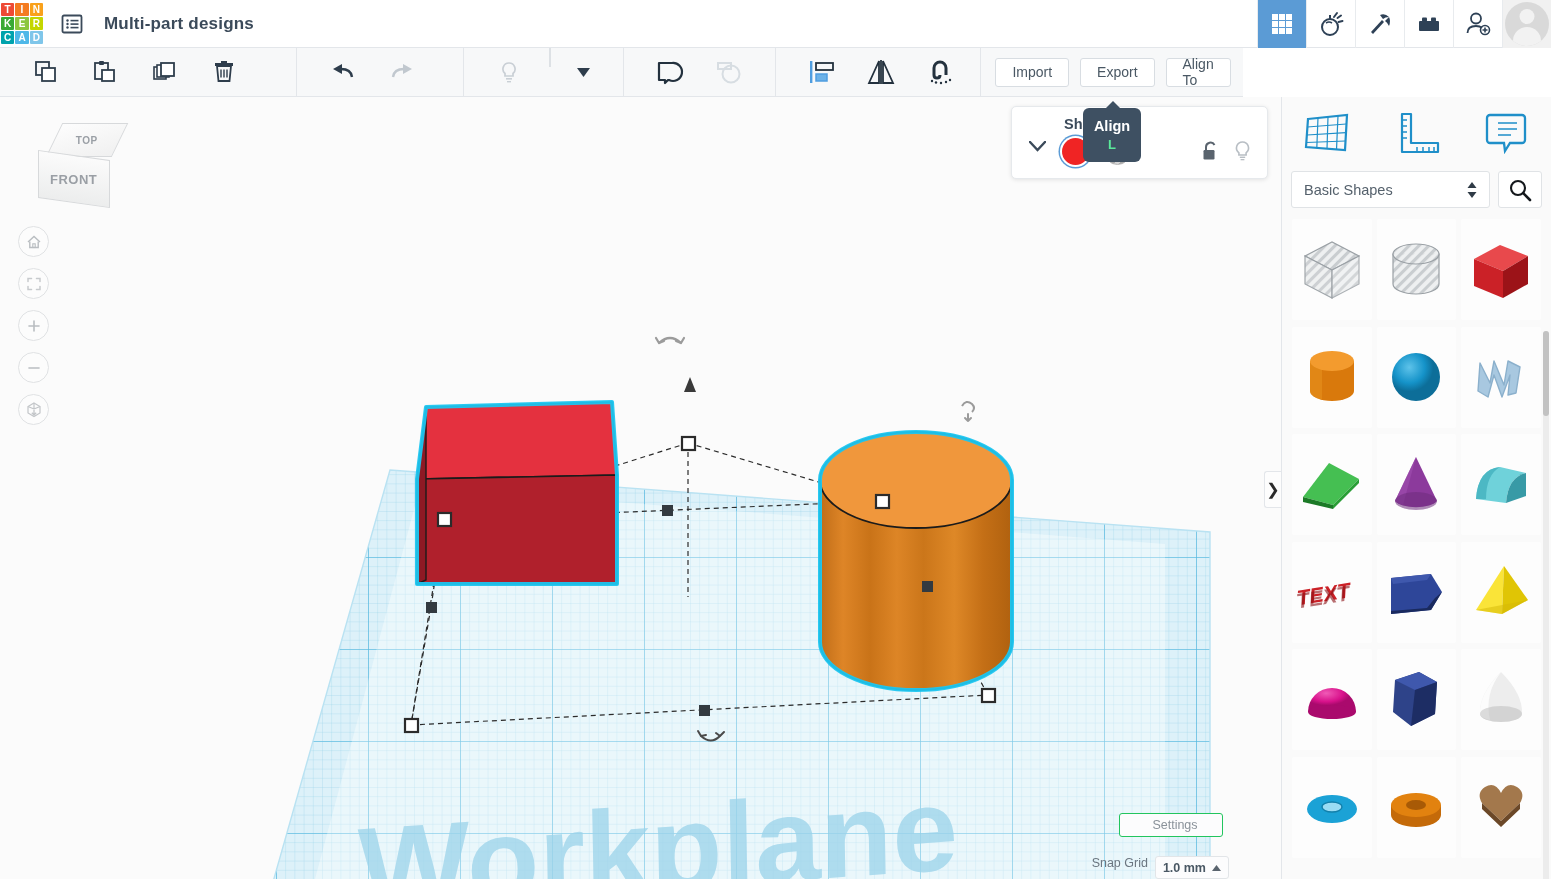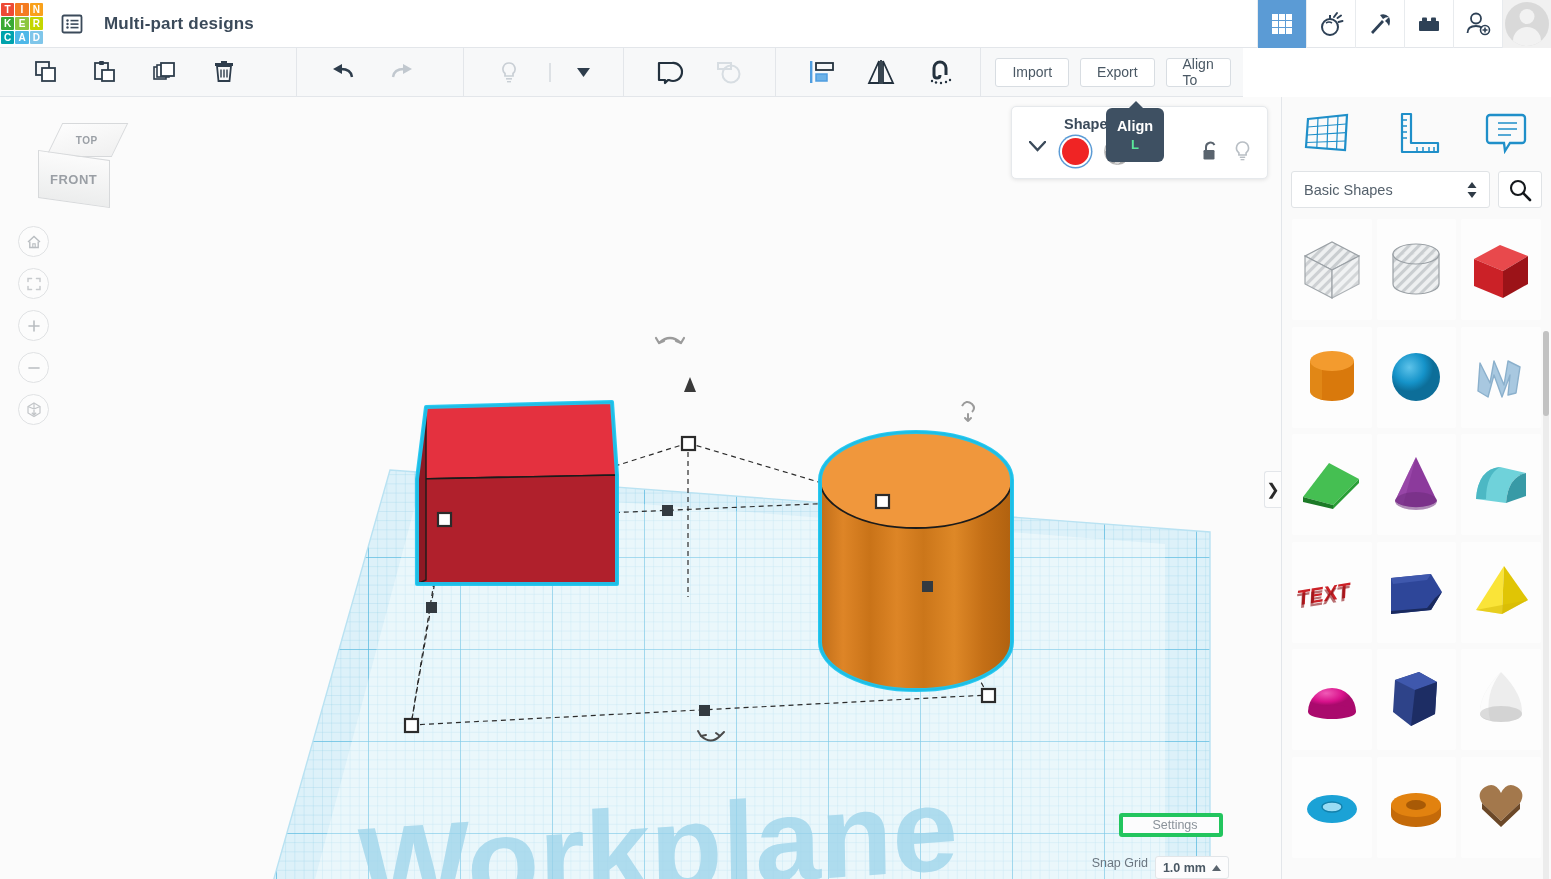--- a/index.html
+++ b/index.html
@@ -36,21 +36,21 @@
     background: #d9d9d9; position: relative; overflow: hidden; }
   .avatar-circle::before { content:''; position:absolute; left:50%; top:7px;
     width:15px; height:15px; border-radius:50%; background:#f2f2f2; transform:translateX(-50%); }
   .avatar-circle::after { content:''; position:absolute; left:50%; top:25px;
     width:28px; height:22px; border-radius:14px 14px 0 0; background:#f2f2f2; transform:translateX(-50%); }
 
   
   #toolbar2 {
     position: absolute; left: 0; top: 48px; width: 1243px; height: 49px;
     background: #f7f8f9; border-bottom: 1px solid #e3e6ea;
-    display: flex; align-items: center; gap: 21px;
+    display: flex; align-items: flex-start; gap: 21px;
   }
   .tool-btn { width: 48px; height: 48px; display: flex; align-items: center;
     justify-content: center; cursor: pointer; }
   .tool-sep { width: 1px; height: 48px; background: #e3e6ea; }
   .grp-right { margin-left: auto; display: flex; align-items: center; height: 48px; }
   .txt-btn { height: 29px; padding: 0 16px; margin-left: 11px;
     border: 1px solid #d8dde2; border-radius: 3px; background: #fff;
     color: #4a5864; font-size: 14px; display: flex; align-items: center;
     justify-content: center; cursor: pointer; }
 
@@ -69,21 +69,21 @@
     transform: skewY(8deg); display:flex; align-items:center; justify-content:center;}
   .cube-lbl { font-size: 11px; font-weight: bold; color: #9a9fa5; letter-spacing: .5px; }
   .cube-lbl.top { font-size: 10px; transform: skewX(26deg); }
   .cube-lbl.front { transform: skewY(-8deg); font-size: 13px; }
 
   .nav-btn { position: absolute; left: 18px; width: 31px; height: 31px;
     border: 1px solid #e0e2e4; border-radius: 50%; background: #fcfcfc;
     display: flex; align-items: center; justify-content: center; cursor: pointer; }
 
   #settings-btn { position: absolute; right: 58px; bottom: 42px; width: 104px; height: 24px;
-    border: 4px solid #22c55e; border-radius: 3px; background: #fcfcfd; color: #8a929a;
+    border: 1px solid #22c55e; border-radius: 3px; background: #fcfcfd; color: #8a929a;
     font-size: 12.5px; display: flex; align-items: center; justify-content: center;
     cursor: pointer; padding-left: 8px; }
   #snapgrid-row { position: absolute; right: 52px; bottom: 0; display: flex;
     align-items: flex-start; gap: 7px; }
   #snapgrid-label { font-size: 12.5px; color: #6b7680; }
   #snapgrid-val { height: 23px; padding: 0 7px; border: 1px solid #e2e5e8; border-radius: 3px;
     background: #fcfcfd; color: #4a5864; font-size: 12.5px; display: flex;
     align-items: center; gap: 6px; cursor: pointer; font-weight: bold; }
 
   #panel-toggle { position: absolute; right: 0px; top: 374px; width: 17px; height: 37px;
@@ -99,21 +99,21 @@
     font-weight: bold; color: #3b4a5a; }
   #insp-caret { position: absolute; left: 14px; top: 28px; width: 22px; height: 22px;
     display: flex; align-items: center; justify-content: center; cursor: pointer; }
   .swatch { position: absolute; top: 31px; width: 27px; height: 27px; border-radius: 50%;
     cursor: pointer; }
   #swatch-solid { left: 50px; background: #f02424; box-shadow: 0 0 0 2px #fff, 0 0 0 3.5px #5b9bd5; }
   #swatch-hole { left: 92px; background: repeating-linear-gradient(135deg,#d6d6d6 0 3px,#a8a8a8 3px 6px);
     border: 1px solid #b4b4b4; }
   .insp-tool { position: absolute; top: 30px; width: 28px; height: 28px;
     display: flex; align-items: center; justify-content: center; cursor: pointer; }
-  #tooltip-align { position: absolute; left: 1106px; top: 108px; width: 58px; height: 54px;
+  #tooltip-align { position: absolute; left: 1083px; top: 108px; width: 58px; height: 54px;
     background: #3e5062; border-radius: 6px; z-index: 10; display: flex;
     flex-direction: column; align-items: center; justify-content: center; }
   #tooltip-align::after { content: ''; position: absolute; top: -7px; left: 22px;
     border-left: 8px solid transparent; border-right: 8px solid transparent;
     border-bottom: 8px solid #3e5062; }
   #tt-label { color: #fff; font-size: 14.5px; font-weight: bold; }
   #tt-key { color: #5ae89a; font-size: 13px; font-weight: bold; margin-top: 3px; }
 
   
   #rightpanel { position: absolute; left: 1281px; top: 97px; width: 270px; height: 782px;

